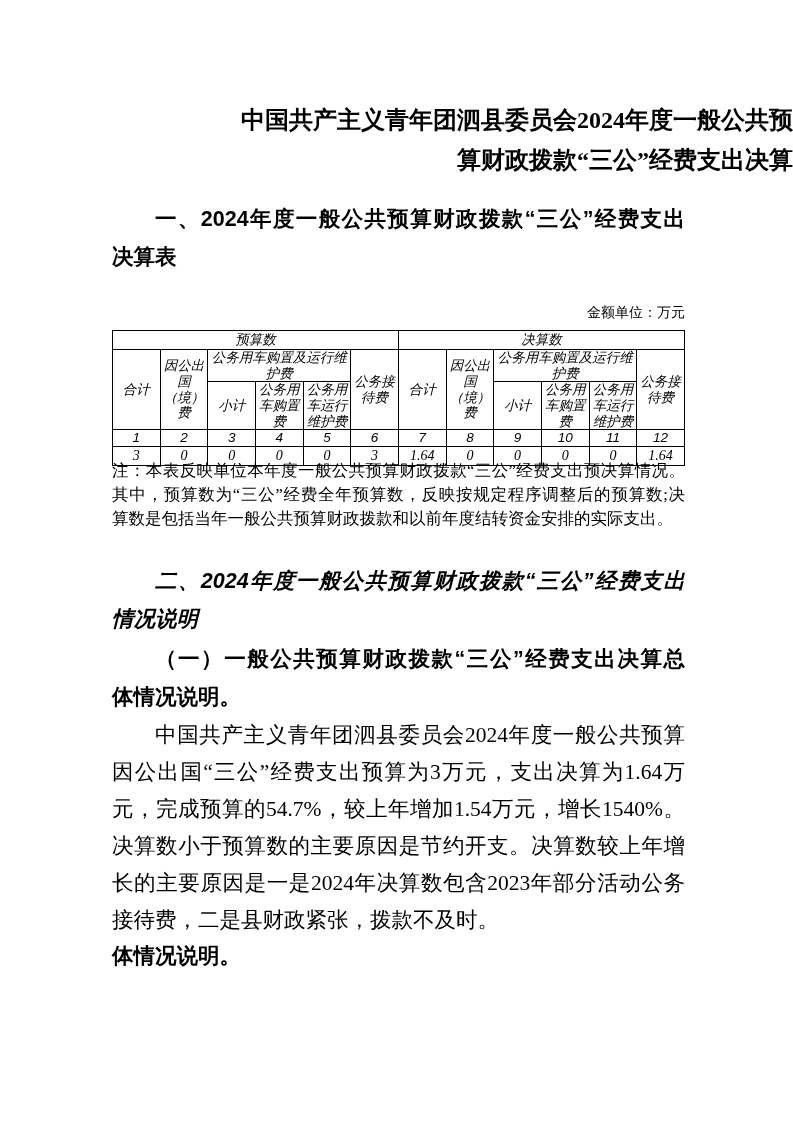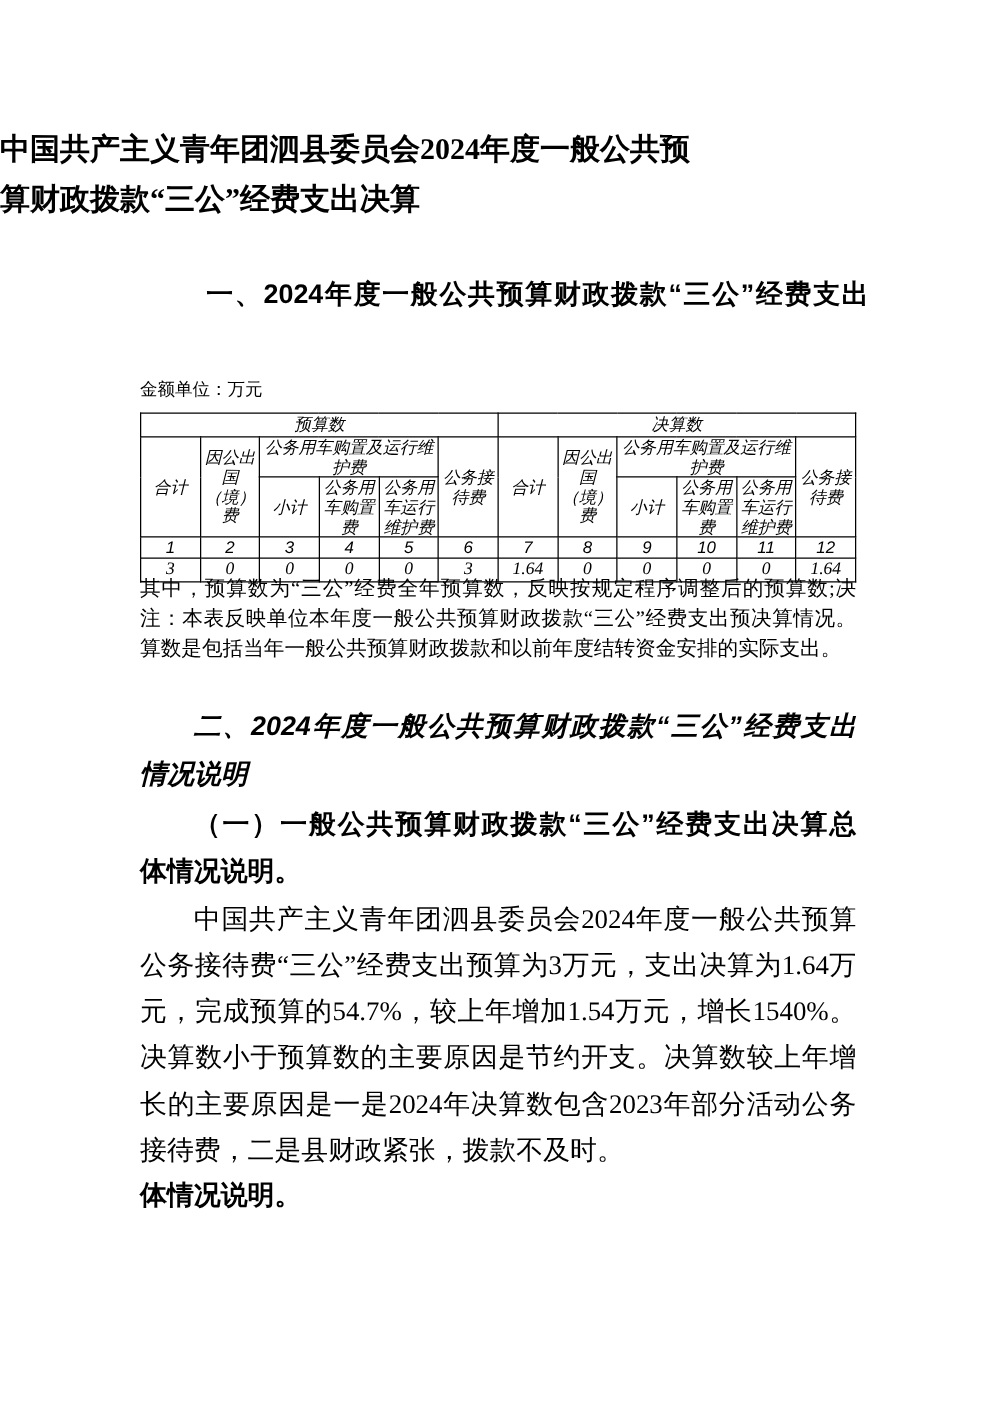--- a/index.html
+++ b/index.html
@@ -10,21 +10,21 @@
     height: 1122px;
     background: #ffffff;
     color: #000000;
     font-family: "Liberation Serif", "DejaVu Serif", serif;
     overflow: hidden;
   }
   .abs { position: absolute; }
   
   .doc-title {
     top: 100px; left: 0; width: 793px;
-    text-align: left;
+    text-align: right;
     font-size: 24px; font-weight: bold;
     line-height: 40px;
     font-family: "Liberation Serif", "DejaVu Serif", serif;
   }
   
   .block { left: 112px; width: 573px; }
   .body-line {
     font-size: 21.5px;
     line-height: 38px;
     text-align: justify;
@@ -34,20 +34,21 @@
   .indent2 { text-indent: 2em; }
   .heading {
     font-weight: bold;
     font-family: "Liberation Sans", "DejaVu Sans", sans-serif;
   }
   .para .body-line { line-height: 37px; }
   
   .unit-label {
     top: 303px; left: 112px; width: 573px;
     font-size: 14px; line-height: 20px;
+    text-align: right;
   }
   
   .tbl-wrap { top: 330px; left: 112px; width: 573px; }
   table.budget {
     width: 573px;
     border-collapse: collapse;
     table-layout: fixed;
     font-style: italic;
   }
   table.budget td {
@@ -67,38 +68,39 @@
   tr.r-num td { font-family: "Liberation Sans", "DejaVu Sans", sans-serif; font-size: 13.5px; }
   tr.r-val td { font-size: 14px; }
   
   .note {
     top: 459px; left: 112px; width: 573px;
     font-size: 16.5px; line-height: 24px;
   }
   .note .n-line { text-align: justify; text-justify: inter-character; }
   .note .n-line.jfull { text-align-last: justify; }
   
-  .sec1 { top: 216px; margin-left: 10px; }
+  .sec1 { top: 200px; }
   .sec2 { top: 562px; font-style: italic; }
   .sub1 { top: 640px; }
   .para1 { top: 717px; }
   .sub2 { top: 937px; }
 </style>
 </head>
 <body>
 
 <div class="page">
 
   <div class="abs doc-title">
     <div>中国共产主义青年团泗县委员会2024年度一般公共预</div>
     <div>算财政拨款“三公”经费支出决算</div>
   </div>
 
   <div class="abs block sec1 heading">
     <div class="body-line jfull indent2">一、2024年度一般公共预算财政拨款“三公”经费支出</div>
+    <div class="body-line">决算表</div>
   </div>
 
   <div class="abs unit-label">金额单位：万元</div>
 
   <div class="abs tbl-wrap">
     <table class="budget">
       <colgroup>
         <col span="12" style="width:8.3333%">
       </colgroup>
       <tbody>
@@ -150,38 +152,38 @@
           <td>0</td>
           <td>0</td>
           <td>0</td>
           <td>1.64</td>
         </tr>
       </tbody>
     </table>
   </div>
 
   <div class="abs note">
+    <div class="n-line jfull">注：本表反映单位本年度一般公共预算财政拨款“三公”经费支出预决算情况。</div>
     <div class="n-line jfull">其中，预算数为“三公”经费全年预算数，反映按规定程序调整后的预算数;决</div>
-    <div class="n-line jfull">注：本表反映单位本年度一般公共预算财政拨款“三公”经费支出预决算情况。</div>
     <div class="n-line">算数是包括当年一般公共预算财政拨款和以前年度结转资金安排的实际支出。</div>
   </div>
 
   <div class="abs block sec2 heading">
     <div class="body-line jfull indent2">二、2024年度一般公共预算财政拨款“三公”经费支出</div>
     <div class="body-line">情况说明</div>
   </div>
 
   <div class="abs block sub1 heading">
     <div class="body-line jfull indent2">（一）一般公共预算财政拨款“三公”经费支出决算总</div>
     <div class="body-line">体情况说明。</div>
   </div>
 
   <div class="abs block para1 para">
     <div class="body-line jfull indent2">中国共产主义青年团泗县委员会2024年度一般公共预算</div>
-    <div class="body-line jfull">公务接待费“三公”经费支出预算为3万元，支出决算为1.64万</div>
+    <div class="body-line jfull">因公出国“三公”经费支出预算为3万元，支出决算为1.64万</div>
     <div class="body-line jfull">元，完成预算的54.7%，较上年增加1.54万元，增长1540%。</div>
     <div class="body-line jfull">决算数小于预算数的主要原因是节约开支。决算数较上年增</div>
     <div class="body-line jfull">长的主要原因是一是2024年决算数包含2023年部分活动公务</div>
     <div class="body-line">接待费，二是县财政紧张，拨款不及时。</div>
   </div>
 
   <div class="abs block sub2 heading">
     <div class="body-line">体情况说明。</div>
   </div>
 

